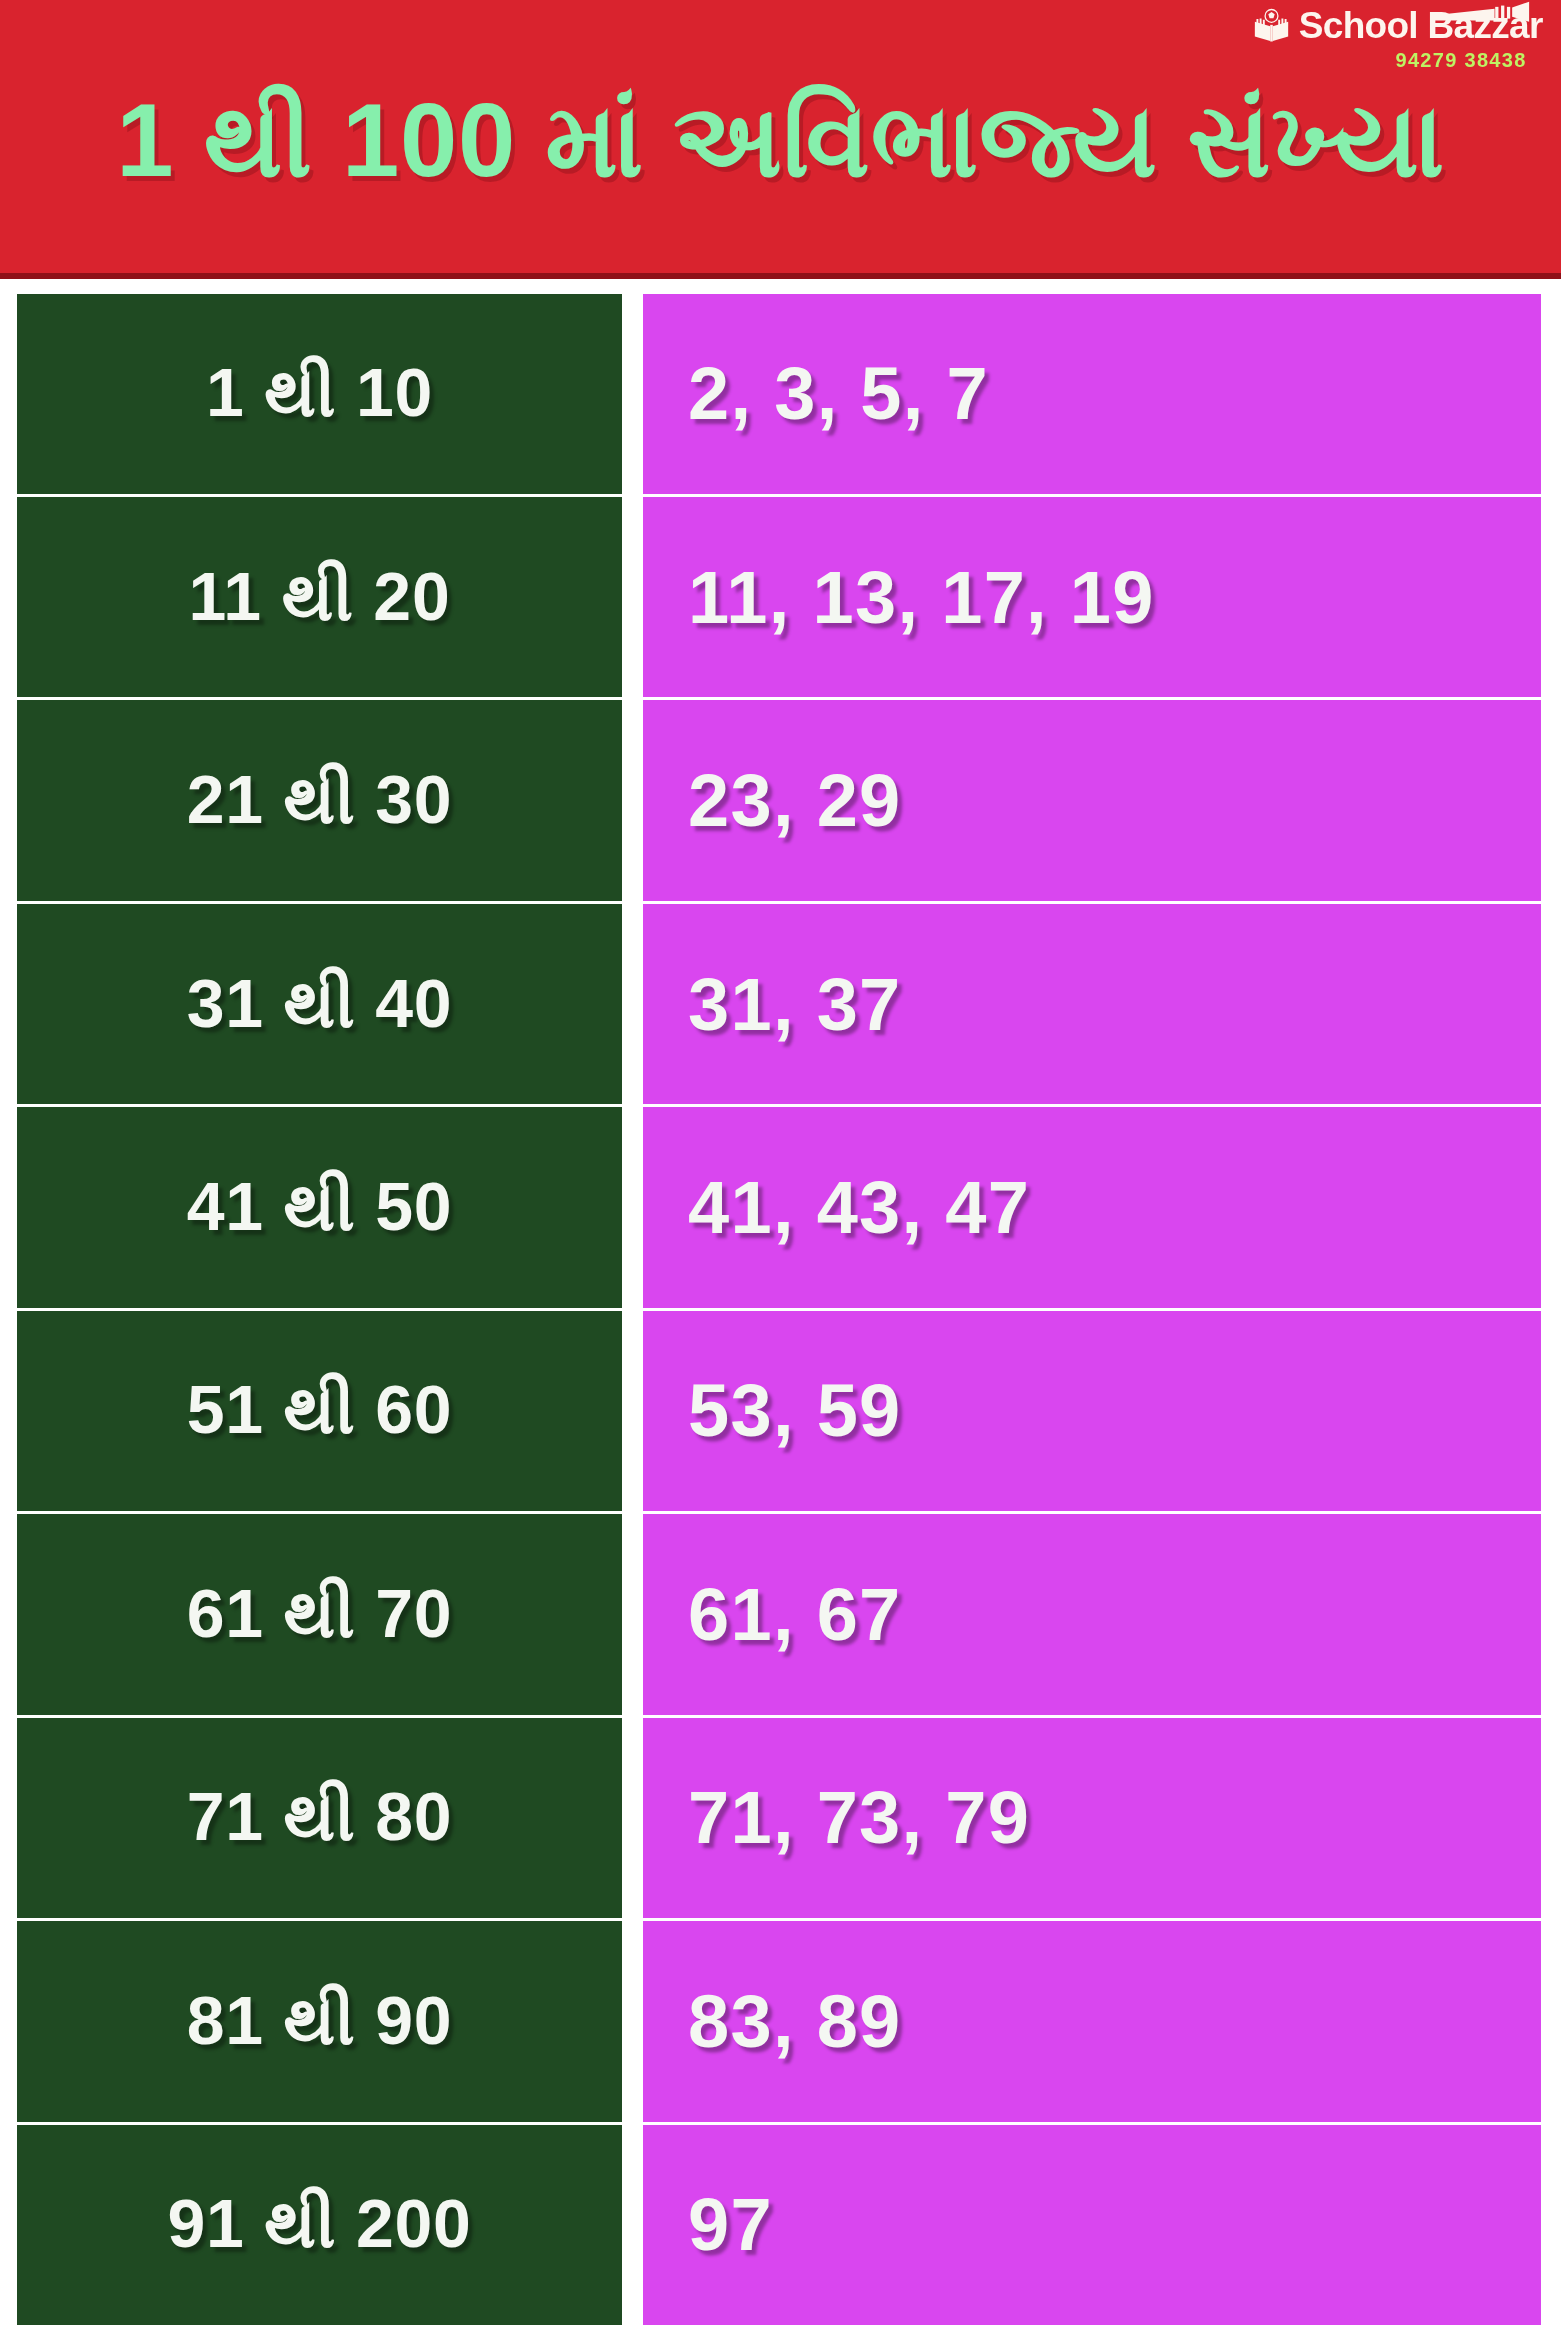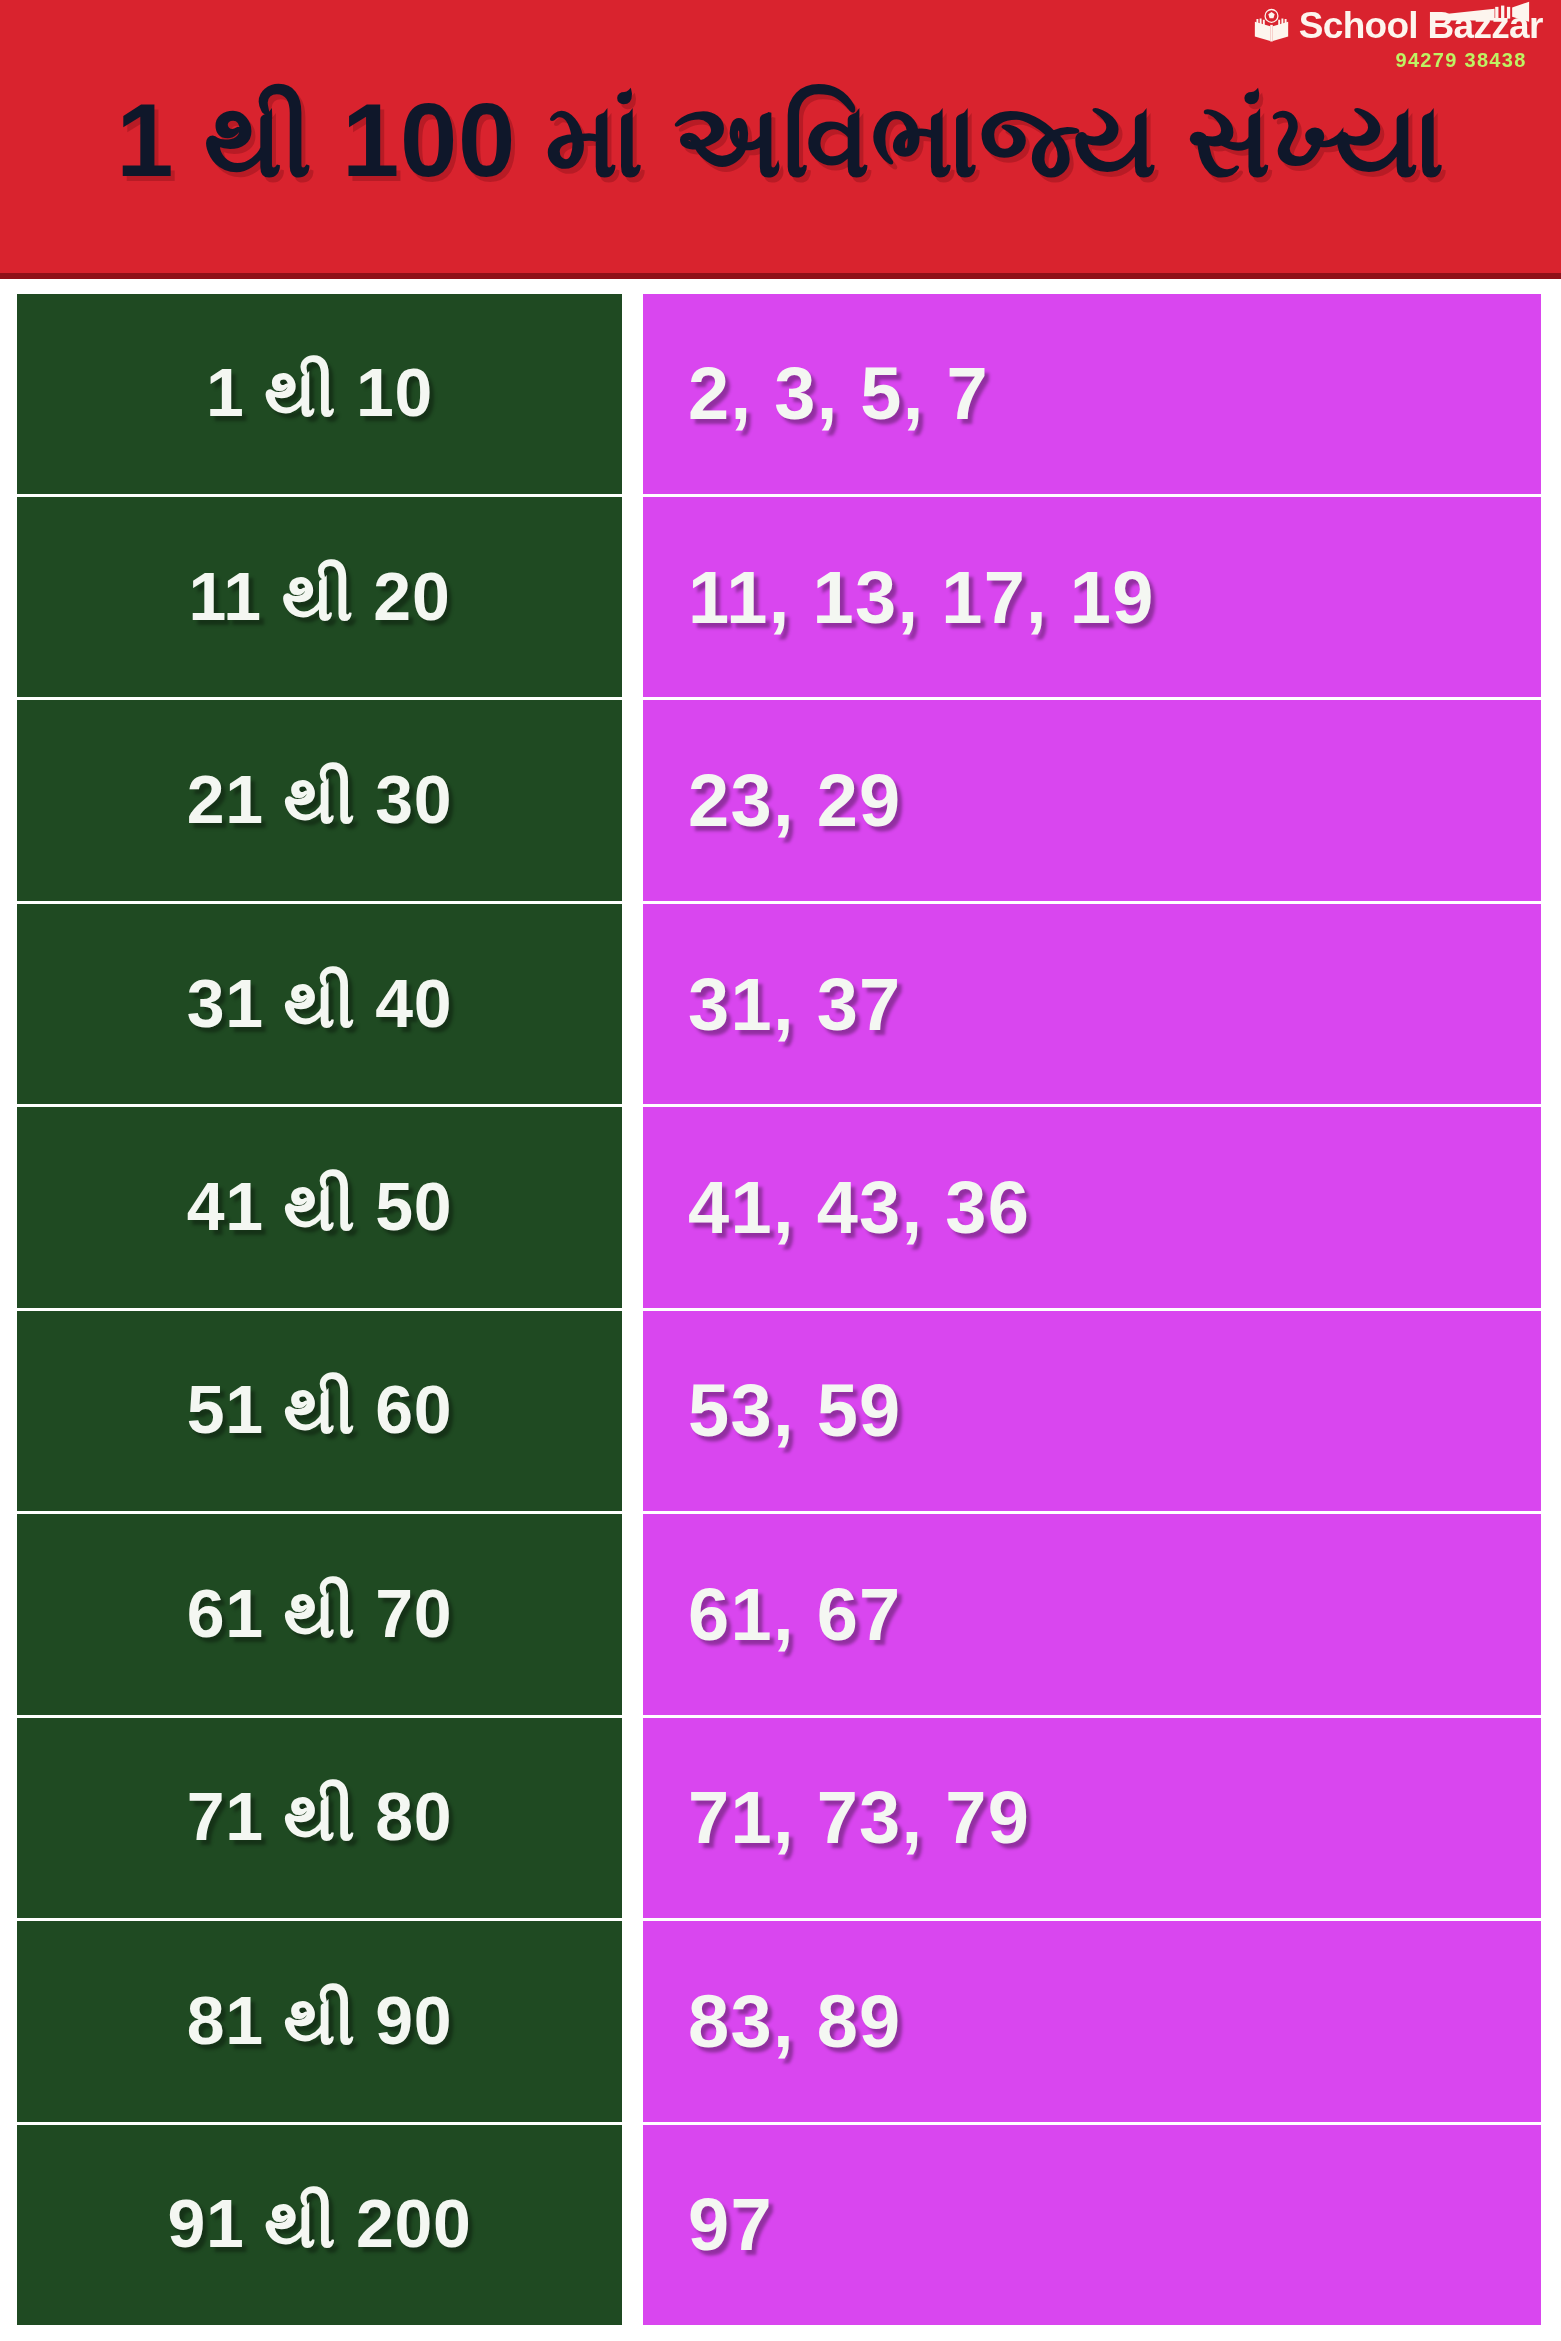--- a/index.html
+++ b/index.html
@@ -80,21 +80,21 @@
     height: 30px;
     pointer-events: none;
   }
 
   .title {
     position: absolute;
     left: 0;
     right: 0;
     top: 87px;
     text-align: center;
-    color: #0f172a;
+    color: #86efac;
     font-size: 103px;
     font-weight: bold;
     letter-spacing: 0.7px;
     line-height: 1.05;
     text-shadow: 4px 4.6px 0 rgba(110,10,16,0.30);
     font-family: "Liberation Sans", "DejaVu Sans", sans-serif;
     white-space: nowrap;
   }
 
   
@@ -195,21 +195,21 @@
       <div class="cell cell-primes">23, 29</div>
     </div>
 
     <div class="row">
       <div class="cell cell-range">31 થી 40</div>
       <div class="cell cell-primes">31, 37</div>
     </div>
 
     <div class="row">
       <div class="cell cell-range">41 થી 50</div>
-      <div class="cell cell-primes">41, 43, 36</div>
+      <div class="cell cell-primes">41, 43, 47</div>
     </div>
 
     <div class="row">
       <div class="cell cell-range">51 થી 60</div>
       <div class="cell cell-primes">53, 59</div>
     </div>
 
     <div class="row">
       <div class="cell cell-range">61 થી 70</div>
       <div class="cell cell-primes">61, 67</div>

